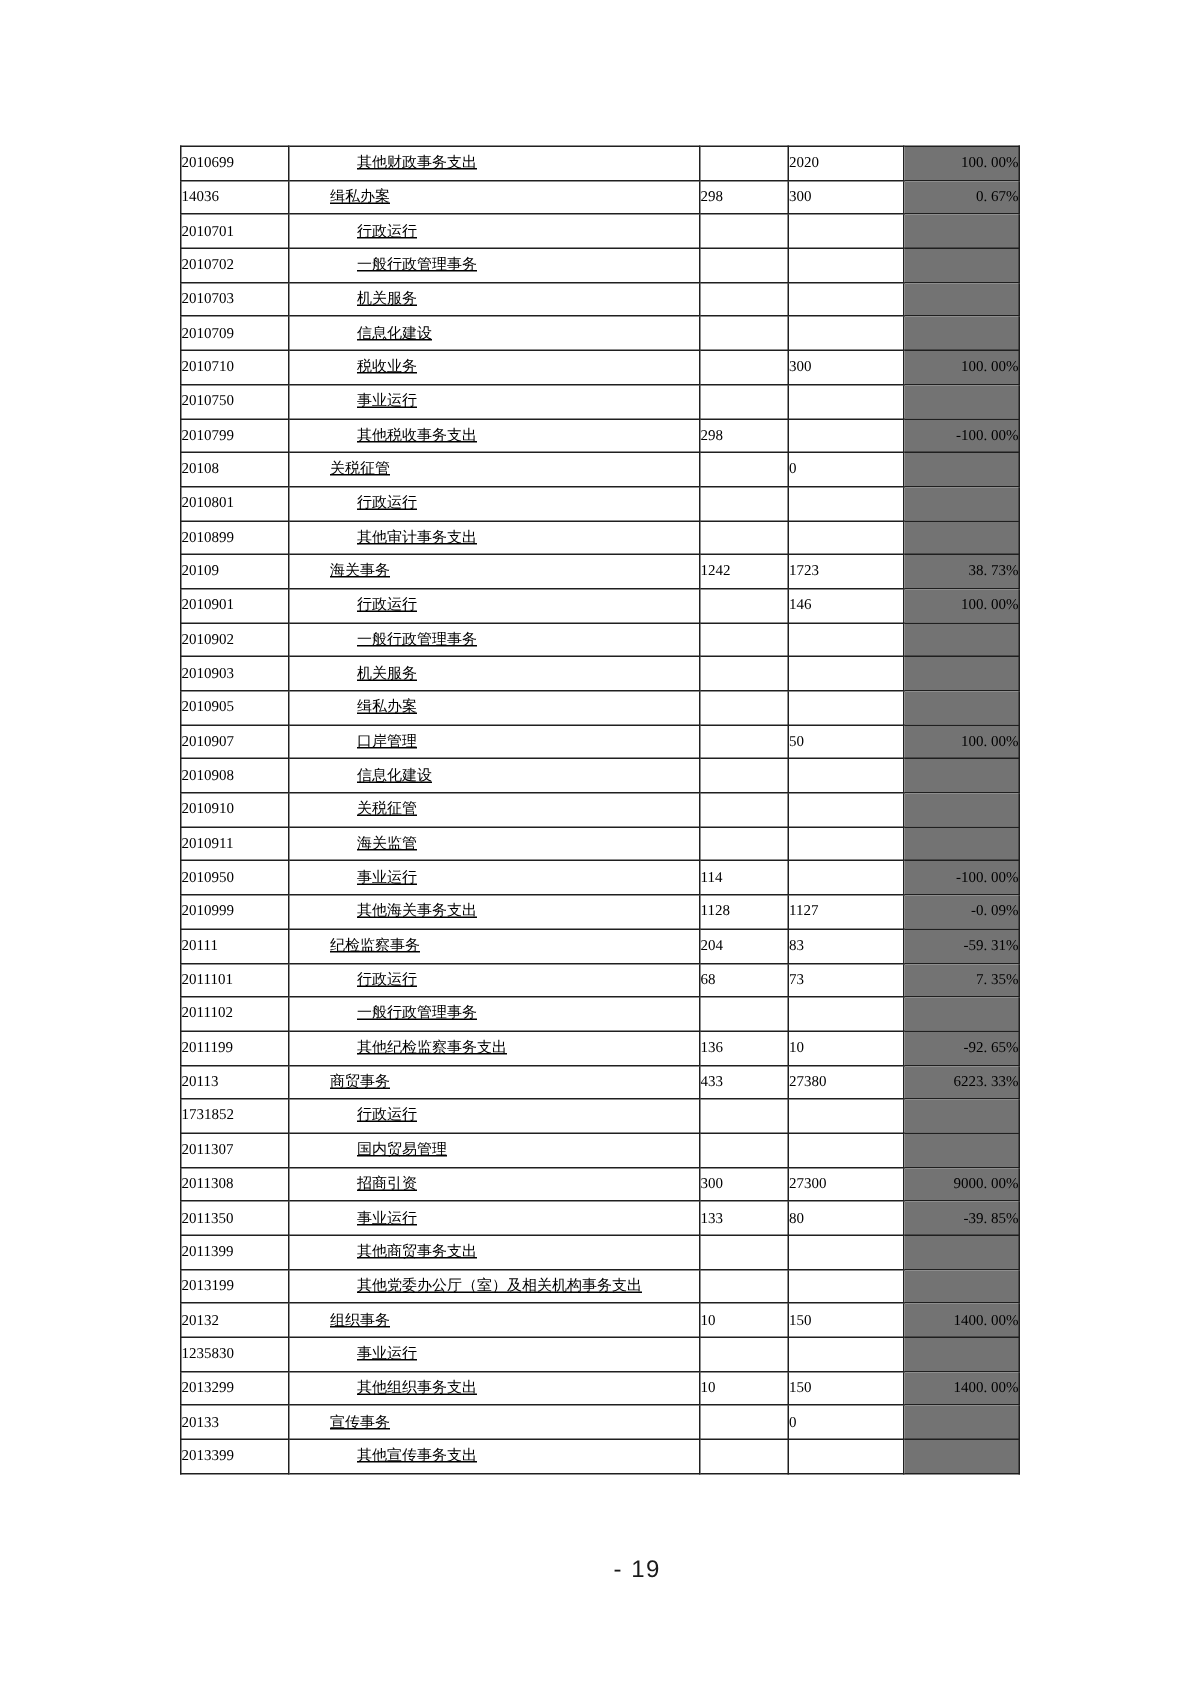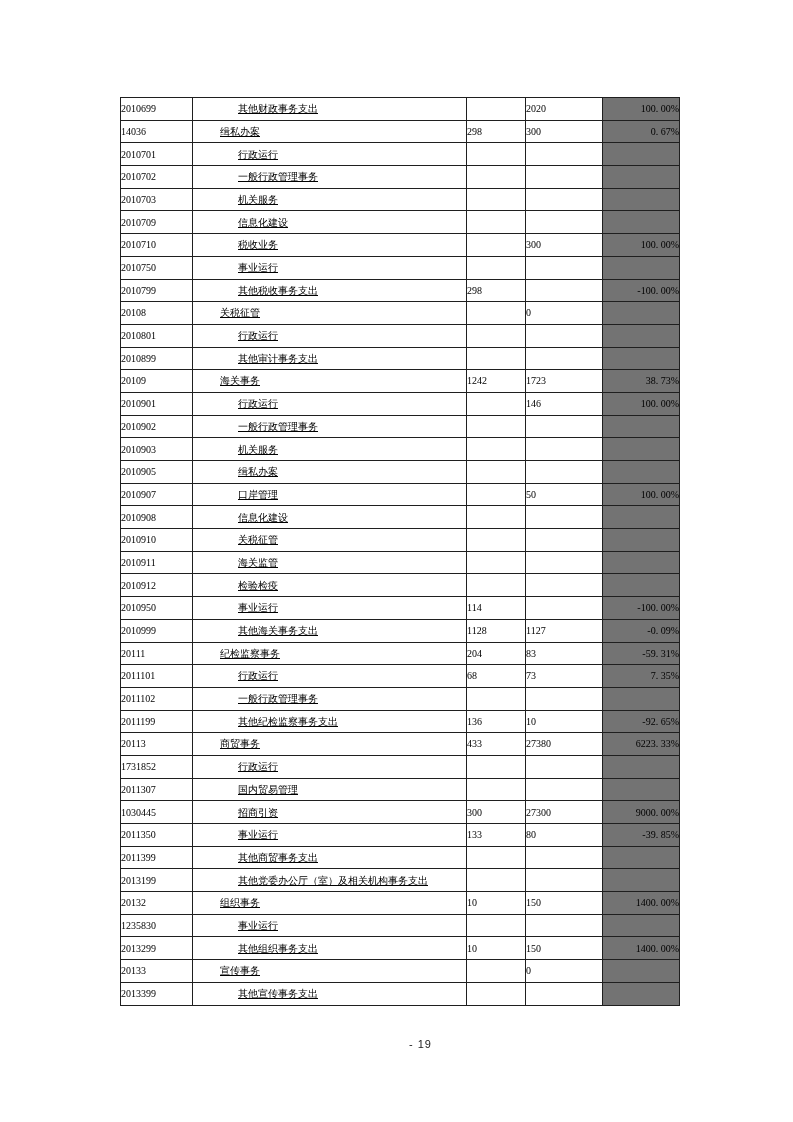--- a/index.html
+++ b/index.html
@@ -40,21 +40,21 @@
   td.c-name .nm { display: block; }
   td.c-name .lvl1 { text-indent: 27px; }
   td.c-name .lvl2 { text-indent: 45px; }
   td.c-v1, td.c-v2, td.c-pct { padding-left: 3px; }
   td.c-pct { background: #737373; text-align: right; }
   .page-num {
     position: absolute;
     left: 409px;
     top: 1038px;
     font-family: "Liberation Sans", "DejaVu Sans", sans-serif;
-    font-size: 11px;
+    font-size: 16px;
     color: #1a1a1a;
     letter-spacing: 1px;
   }
 </style>
 </head>
 <body>
 
 <div class="page">
 
   <table class="budget">
@@ -270,29 +270,20 @@
     <tr>
       <td class="c-code">2010911</td>
       <td class="c-name">
             <span class="nm lvl2">海关监管</span>
           </td>
       <td class="c-v1"></td>
       <td class="c-v2"></td>
       <td class="c-pct"></td>
     </tr>
 
-    <tr>
-      <td class="c-code">2010912</td>
-      <td class="c-name">
-            <span class="nm lvl2">检验检疫</span>
-          </td>
-      <td class="c-v1"></td>
-      <td class="c-v2"></td>
-      <td class="c-pct"></td>
-    </tr>
 
     <tr>
       <td class="c-code">2010950</td>
       <td class="c-name">
             <span class="nm lvl2">事业运行</span>
           </td>
       <td class="c-v1">114</td>
       <td class="c-v2"></td>
       <td class="c-pct">-100. 00%</td>
     </tr>
@@ -371,21 +362,21 @@
       <td class="c-code">2011307</td>
       <td class="c-name">
             <span class="nm lvl2">国内贸易管理</span>
           </td>
       <td class="c-v1"></td>
       <td class="c-v2"></td>
       <td class="c-pct"></td>
     </tr>
 
     <tr>
-      <td class="c-code">1030445</td>
+      <td class="c-code">2011308</td>
       <td class="c-name">
             <span class="nm lvl2">招商引资</span>
           </td>
       <td class="c-v1">300</td>
       <td class="c-v2">27300</td>
       <td class="c-pct">9000. 00%</td>
     </tr>
 
     <tr>
       <td class="c-code">2011350</td>

